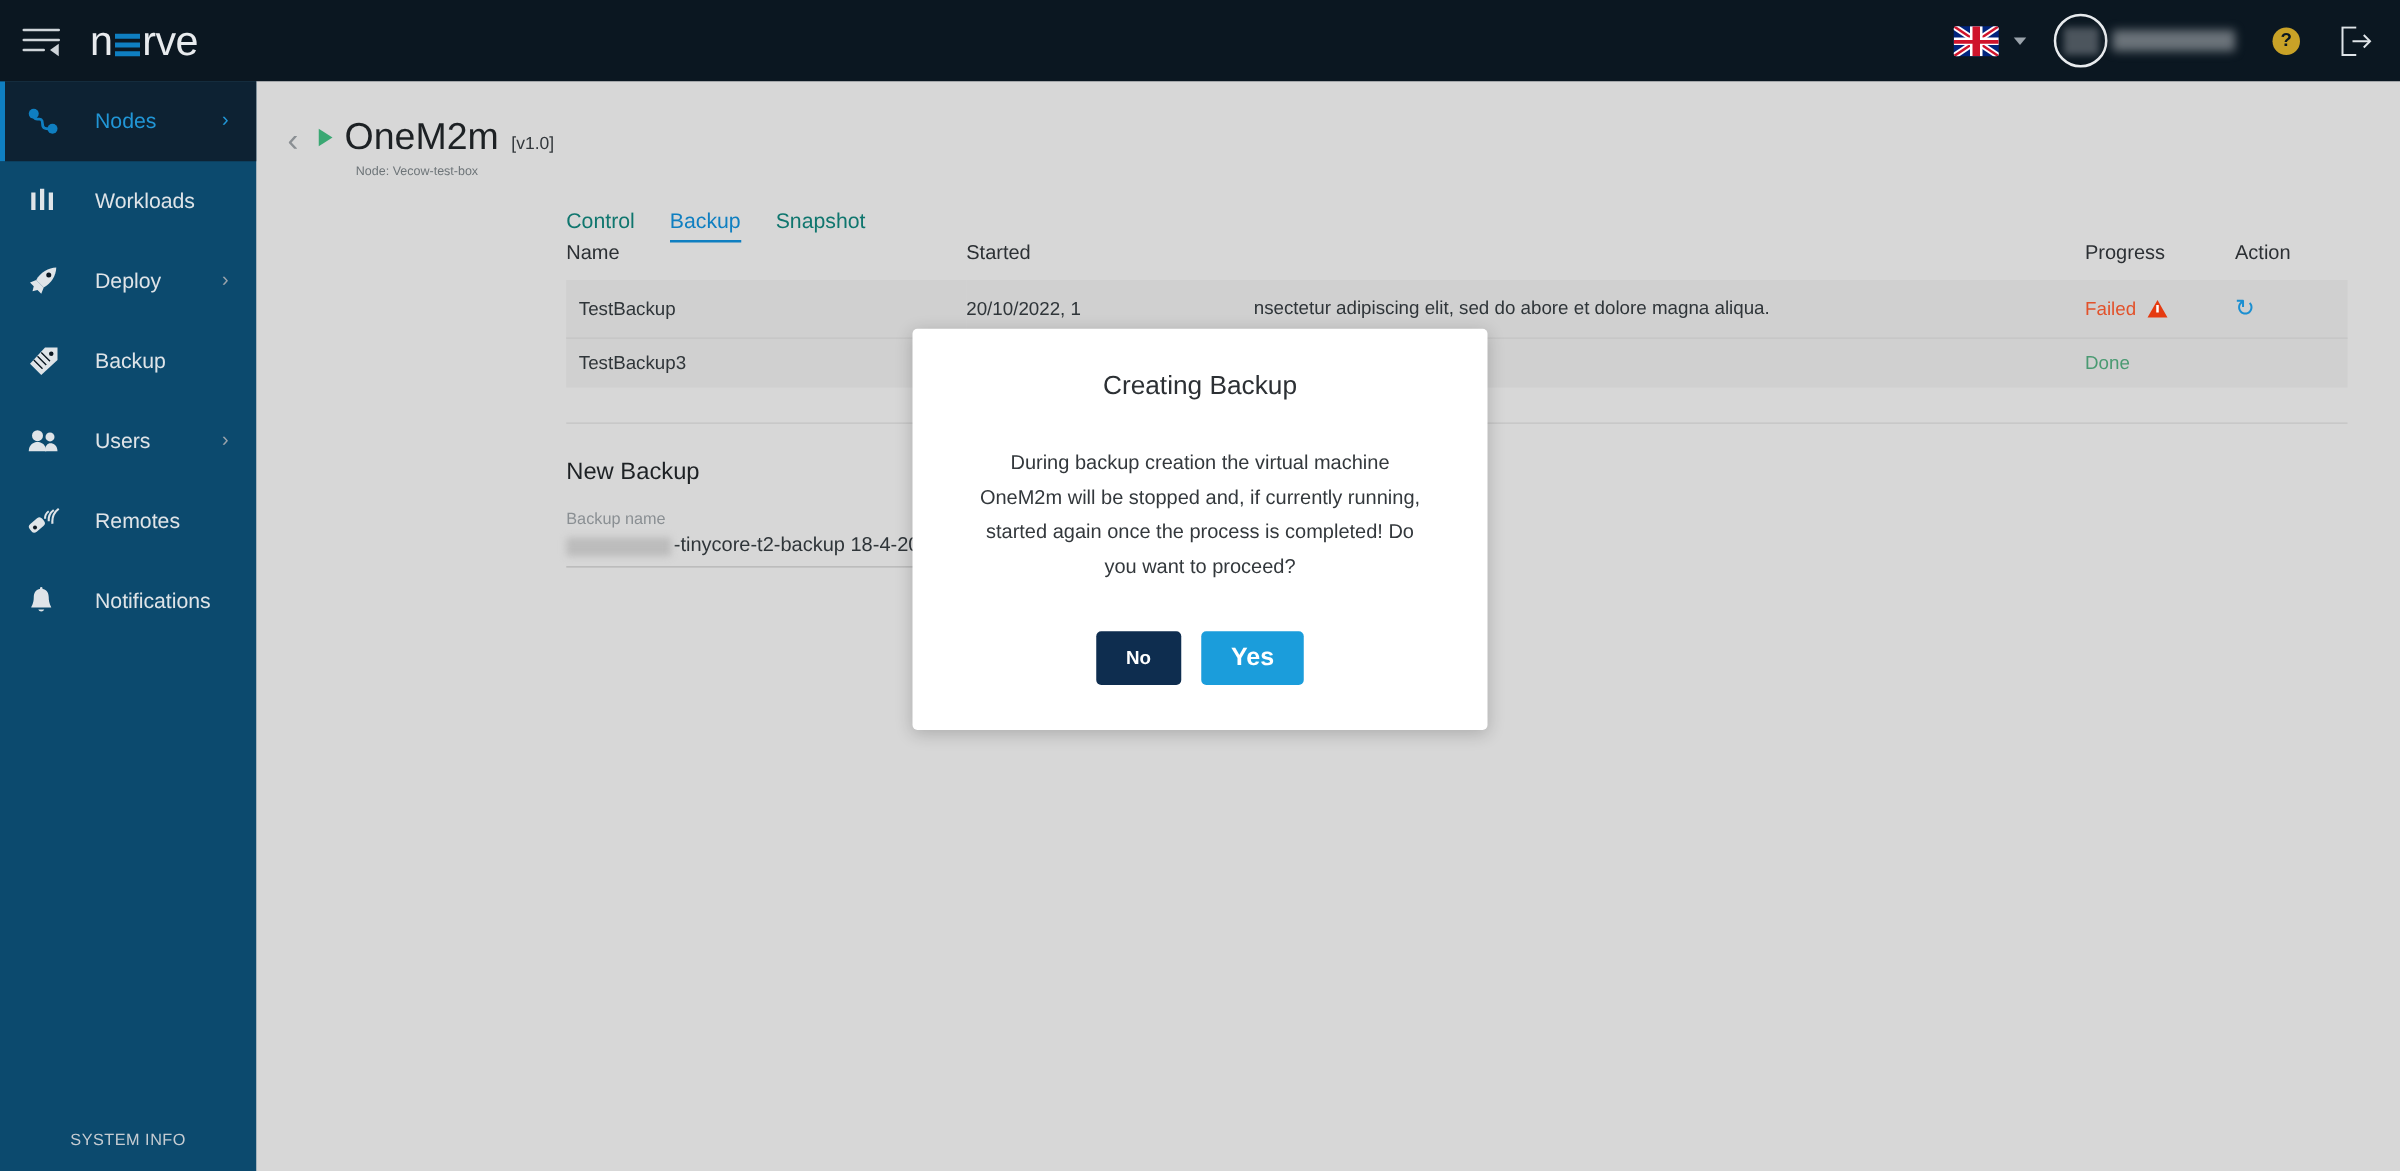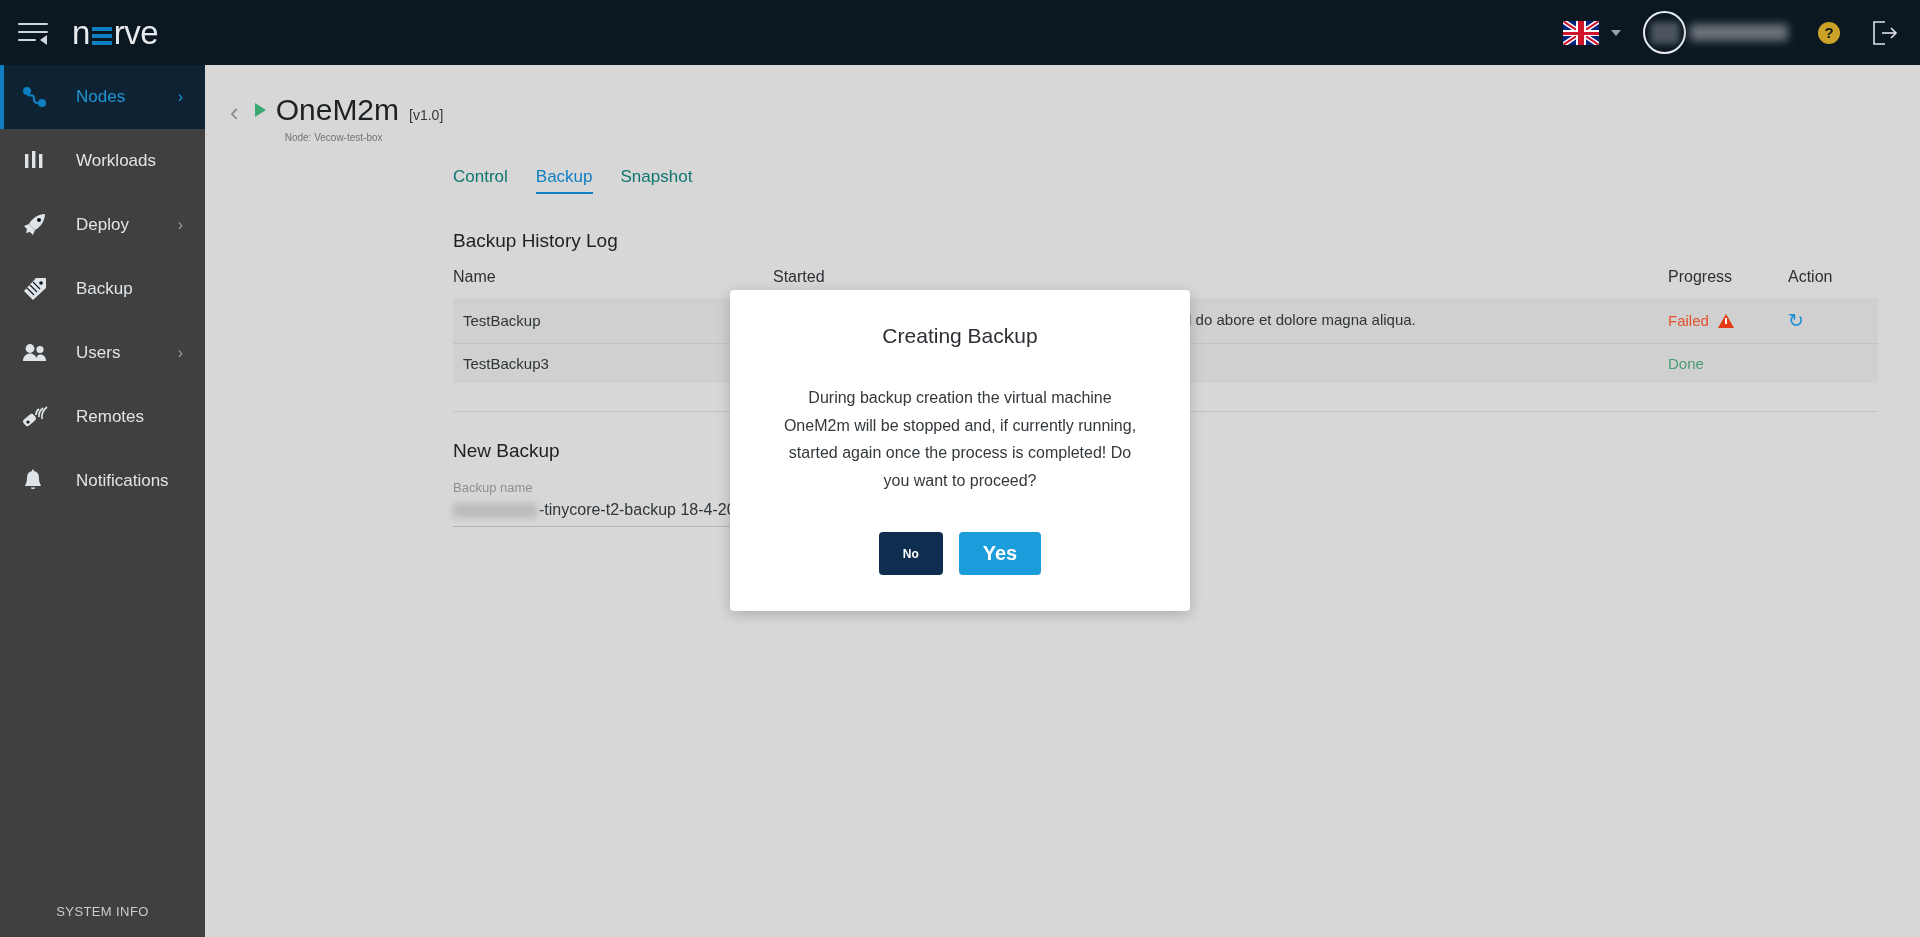--- a/index.html
+++ b/index.html
@@ -113,21 +113,21 @@
     display: flex; align-items: center; justify-content: center;
     color: #0b1721; font-size: 15px; font-weight: bold;
     margin-right: 32px; cursor: pointer;
   }
   .logout-icon { width: 26px; height: 24px; position: relative; cursor: pointer; }
 
   
   .sidebar {
     position: absolute; top: 65px; left: 0;
     width: 205px; height: 872px;
-    background: #404040; z-index: 20;
+    background: #0c4a6e; z-index: 20;
   }
   .nav-item {
     height: 64px; display: flex; align-items: center;
     padding-left: 22px; color: #dfe4e8; font-size: 17px;
     cursor: pointer; position: relative;
   }
   .nav-item.active {
     background: #0d2233; color: #2196d6;
   }
   .nav-item.active::before {
@@ -239,41 +239,41 @@
   .field-value { font-size: 16px; color: #2f3539; white-space: nowrap; }
   .create-btn {
     background: #0f7fc1; color: #fff; font-size: 14px;
     border: none; border-radius: 3px; padding: 10px 20px;
     cursor: pointer; font-weight: 600; letter-spacing: 0.3px;
     margin-bottom: 3px;
   }
 
   
   .modal {
-    position: absolute; left: 730px; top: 290px;
+    position: absolute; left: 730px; top: 263px;
     width: 460px; height: 321px;
     background: #fff; border-radius: 4px;
     box-shadow: 0 3px 14px rgba(0,0,0,0.20);
     z-index: 50;
     display: flex; flex-direction: column; align-items: center;
   }
   .modal-title {
     font-size: 21px; color: #2c3034; margin-top: 34px; font-weight: 400;
   }
   .modal-body {
     font-size: 16px; color: #33383c; line-height: 1.72;
     text-align: center; margin-top: 36px; width: 360px;
   }
   .modal-actions {
     margin-top: auto; margin-bottom: 36px;
     display: flex; gap: 16px;
   }
   .btn-no {
     background: #0e2d4f; color: #fff; border: none;
-    border-radius: 4px; font-size: 12px; font-weight: 700;
+    border-radius: 4px; font-size: 15px; font-weight: 700;
     padding: 10px 24px; cursor: pointer; min-width: 60px;
   }
   .btn-yes {
     background: #1b9ddb; color: #fff; border: none;
     border-radius: 4px; font-size: 20px; font-weight: 700;
     padding: 10px 24px; cursor: pointer; min-width: 60px;
   }
   svg { display: block; }
 </style>
 </head>
@@ -433,21 +433,20 @@
       <div class="node-sub">Node: Vecow-test-box</div>
     </div>
   </div>
 
   <div class="tabs">
     <div class="tab">Control</div>
     <div class="tab active">Backup</div>
     <div class="tab">Snapshot</div>
   </div>
 
-  <div class="section-title">Backup History Log</div>
 
   <div class="table-wrap">
     <table>
       <thead>
         <tr>
           <th class="col-name">Name</th>
           <th class="col-started">Started</th>
           <th></th>
           <th class="col-progress">Progress</th>
           <th class="col-action">Action</th>

